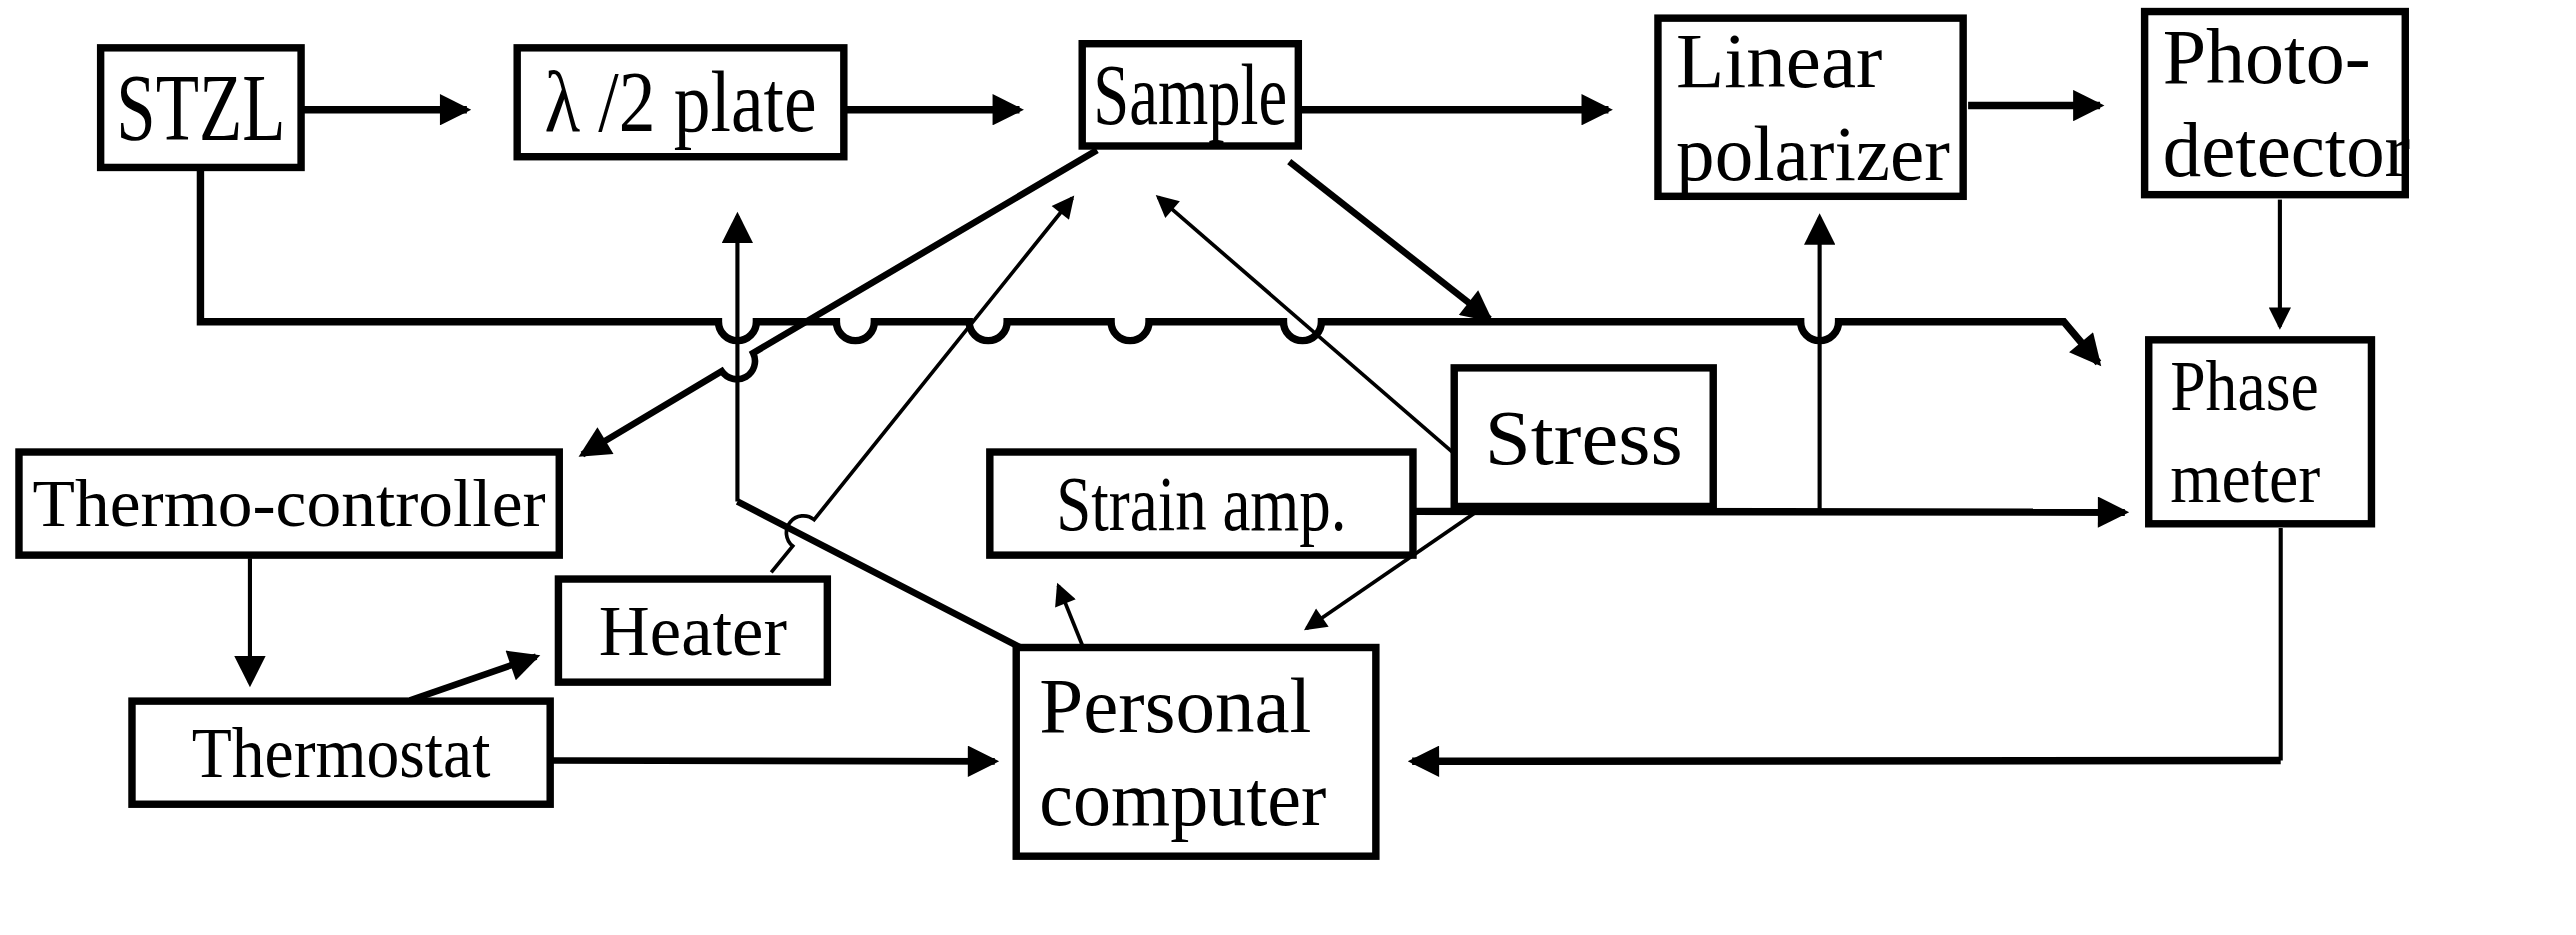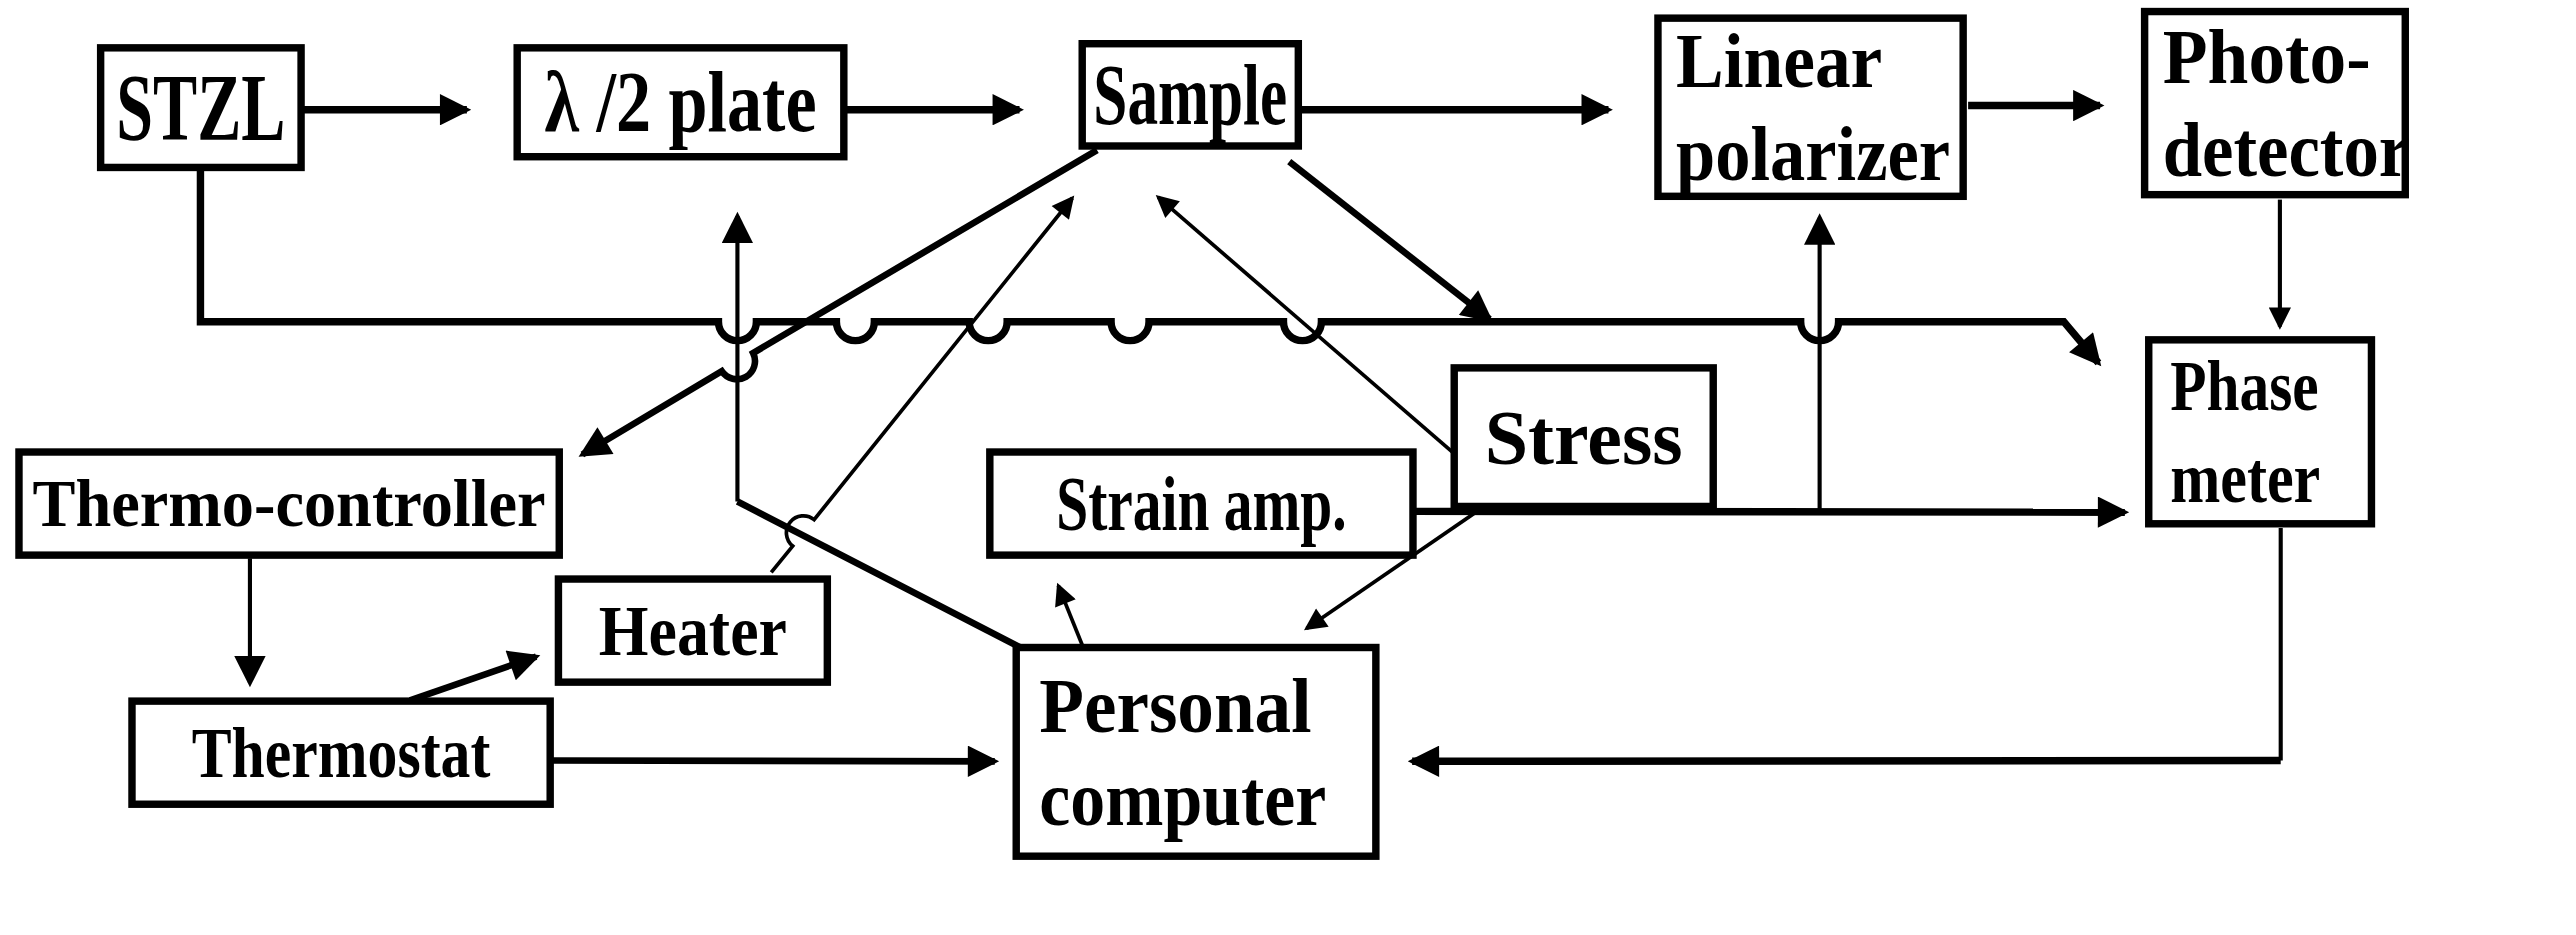--- a/index.html
+++ b/index.html
@@ -1,16 +1,16 @@
 <!DOCTYPE html>
 <html style="font-size:14px"><head>
 <meta charset="utf-8">
 <style>
   html,body{margin:0;padding:0;background:#ffffff;}
-  .stage{width:2416px;max-width:100%;font-weight:bold;}
+  .stage{width:2416px;max-width:100%;}
   svg{display:block;width:100%;height:auto;background:#ffffff;}
   text{font-family:"Liberation Serif","DejaVu Serif",serif;fill:#000000;}
   .node-box{fill:#ffffff;stroke:#000000;}
   .edge{fill:none;stroke:#000000;}
 </style>
 </head>
 <body>
 
 <div class="stage">
   <svg id="diagram" viewBox="0 0 2929 1064" xmlns="http://www.w3.org/2000/svg">

